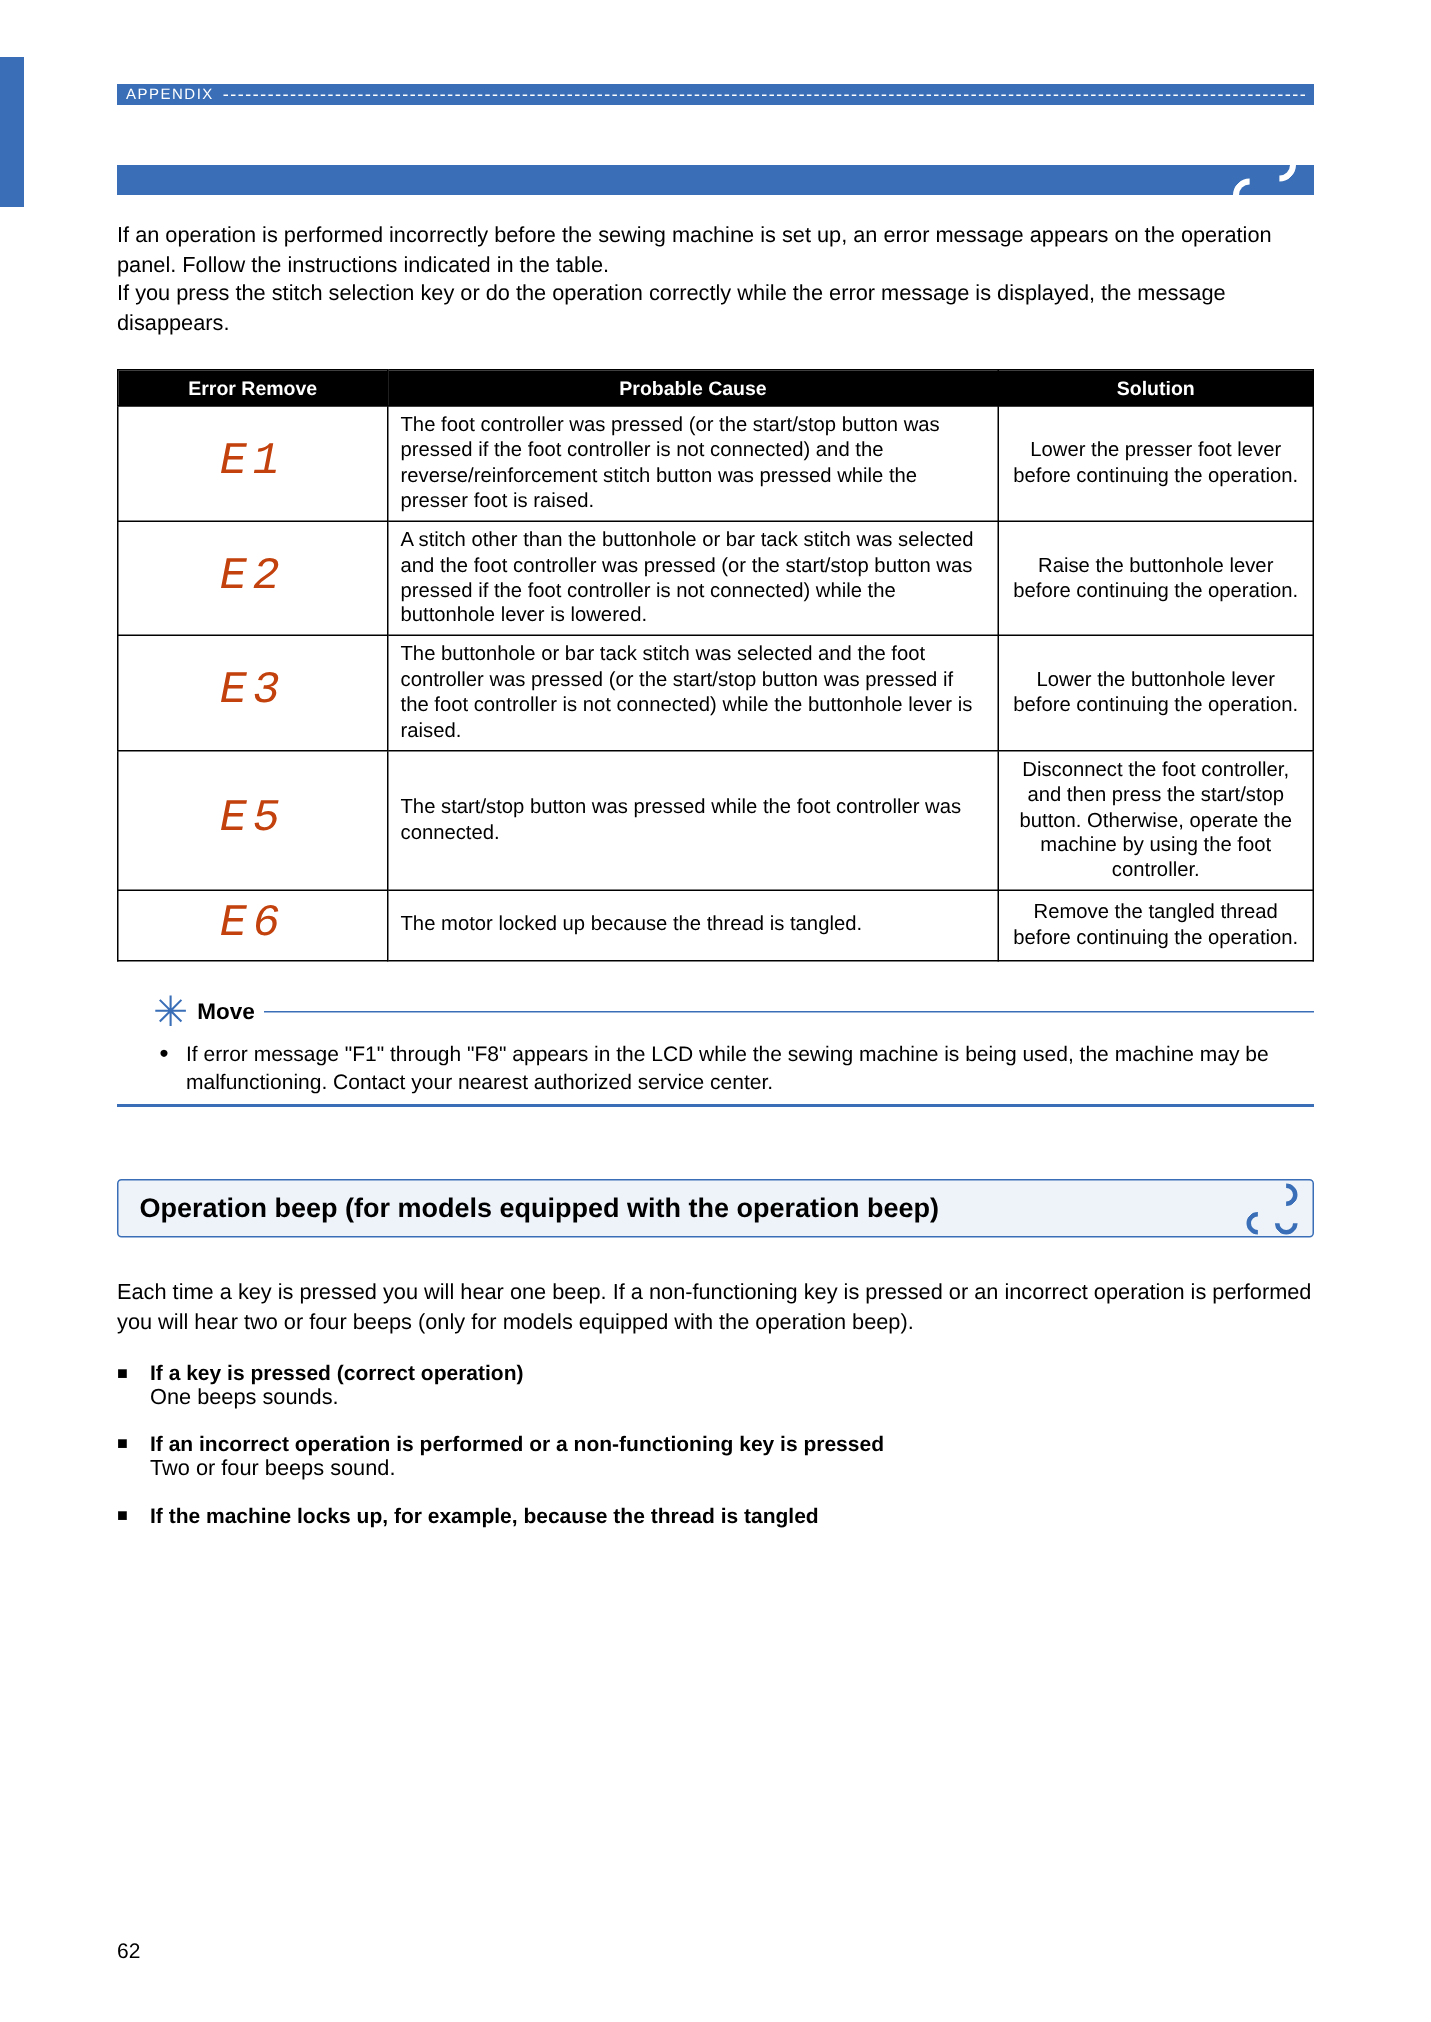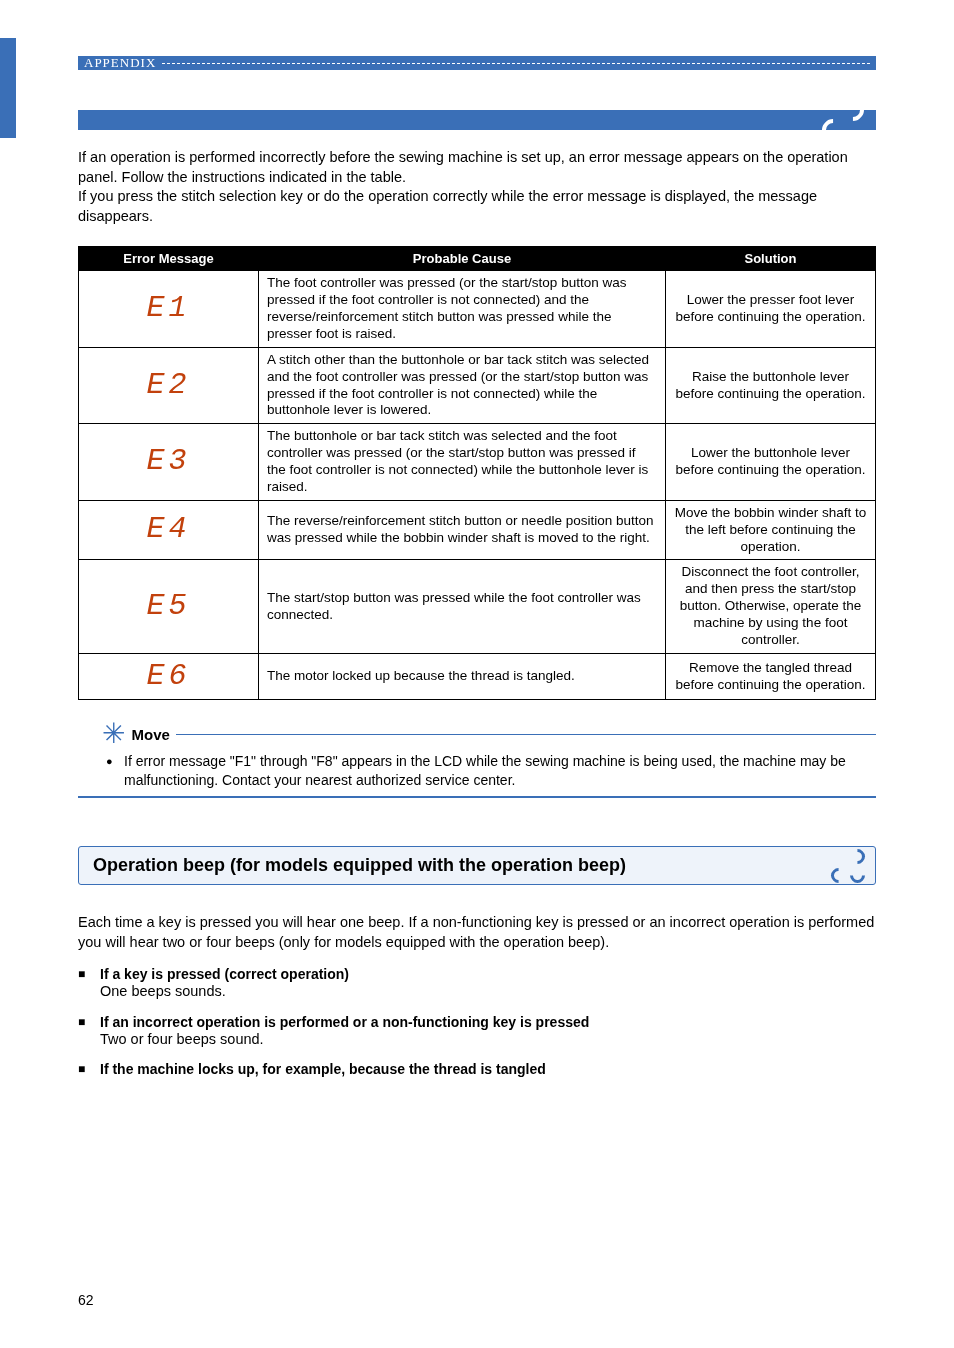--- a/index.html
+++ b/index.html
@@ -21,25 +21,24 @@
     position: absolute;
     left: 78px; top: 56px;
     right: 78px;
     height: 14px;
     background: #3a6fb7;
     display: flex;
     align-items: center;
   }
   .header-bar span {
     color: #fff;
-    font-size: 13px;
+    font-size: 10px;
     letter-spacing: 1px;
     padding-left: 6px;
     font-weight: 400;
-    font-family: Liberation Serif, serif;
   }
   .header-bar .dash-line {
     flex: 1;
     border-top: 1px dashed #fff;
     height: 0;
     margin: 0 6px;
   }
   .page-body {
     position: absolute;
     left: 78px; right: 78px;
@@ -222,45 +221,40 @@
   </div>
 
   <div class="intro">
     <div>If an operation is performed incorrectly before the sewing machine is set up, an error message appears on the operation panel. Follow the instructions indicated in the table.</div>
     <div>If you press the stitch selection key or do the operation correctly while the error message is displayed, the message disappears.</div>
   </div>
 
   <table class="error-table">
     <thead>
       <tr>
-        <th>Error Message</th>
+        <th>Error Remove</th>
         <th>Probable Cause</th>
         <th>Solution</th>
       </tr>
     </thead>
     <tbody>
       <tr>
         <td class="code"><span class="seg">E1</span></td>
         <td>The foot controller was pressed (or the start/stop button was pressed if the foot controller is not connected) and the reverse/reinforcement stitch button was pressed while the presser foot is raised.</td>
         <td class="sol">Lower the presser foot lever before continuing the operation.</td>
       </tr>
       <tr>
         <td class="code"><span class="seg">E2</span></td>
         <td>A stitch other than the buttonhole or bar tack stitch was selected and the foot controller was pressed (or the start/stop button was pressed if the foot controller is not connected) while the buttonhole lever is lowered.</td>
         <td class="sol">Raise the buttonhole lever before continuing the operation.</td>
       </tr>
       <tr>
         <td class="code"><span class="seg">E3</span></td>
         <td>The buttonhole or bar tack stitch was selected and the foot controller was pressed (or the start/stop button was pressed if the foot controller is not connected) while the buttonhole lever is raised.</td>
         <td class="sol">Lower the buttonhole lever before continuing the operation.</td>
-      </tr>
-      <tr>
-        <td class="code"><span class="seg">E4</span></td>
-        <td>The reverse/reinforcement stitch button or needle position button was pressed while the bobbin winder shaft is moved to the right.</td>
-        <td class="sol">Move the bobbin winder shaft to the left before continuing the operation.</td>
       </tr>
       <tr>
         <td class="code"><span class="seg">E5</span></td>
         <td>The start/stop button was pressed while the foot controller was connected.</td>
         <td class="sol">Disconnect the foot controller, and then press the start/stop button. Otherwise, operate the machine by using the foot controller.</td>
       </tr>
       <tr>
         <td class="code"><span class="seg">E6</span></td>
         <td>The motor locked up because the thread is tangled.</td>
         <td class="sol">Remove the tangled thread before continuing the operation.</td>

